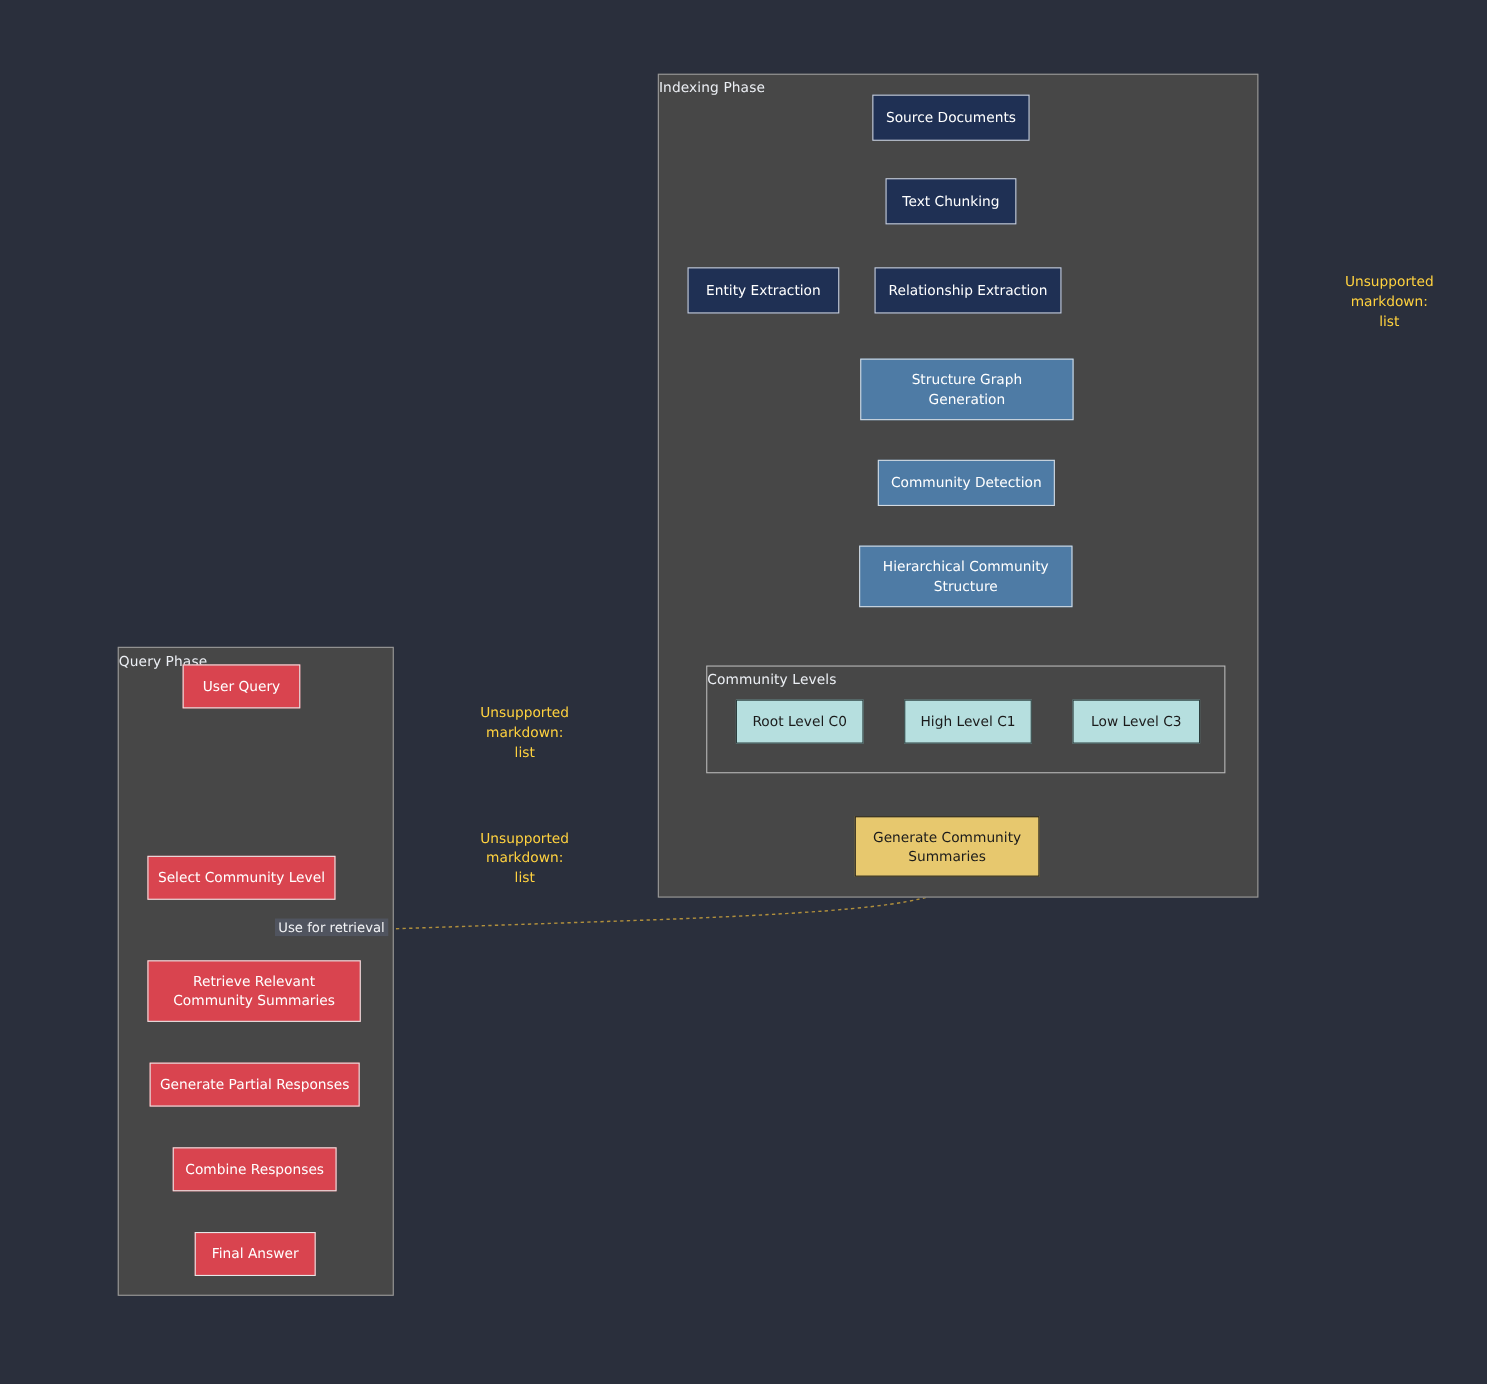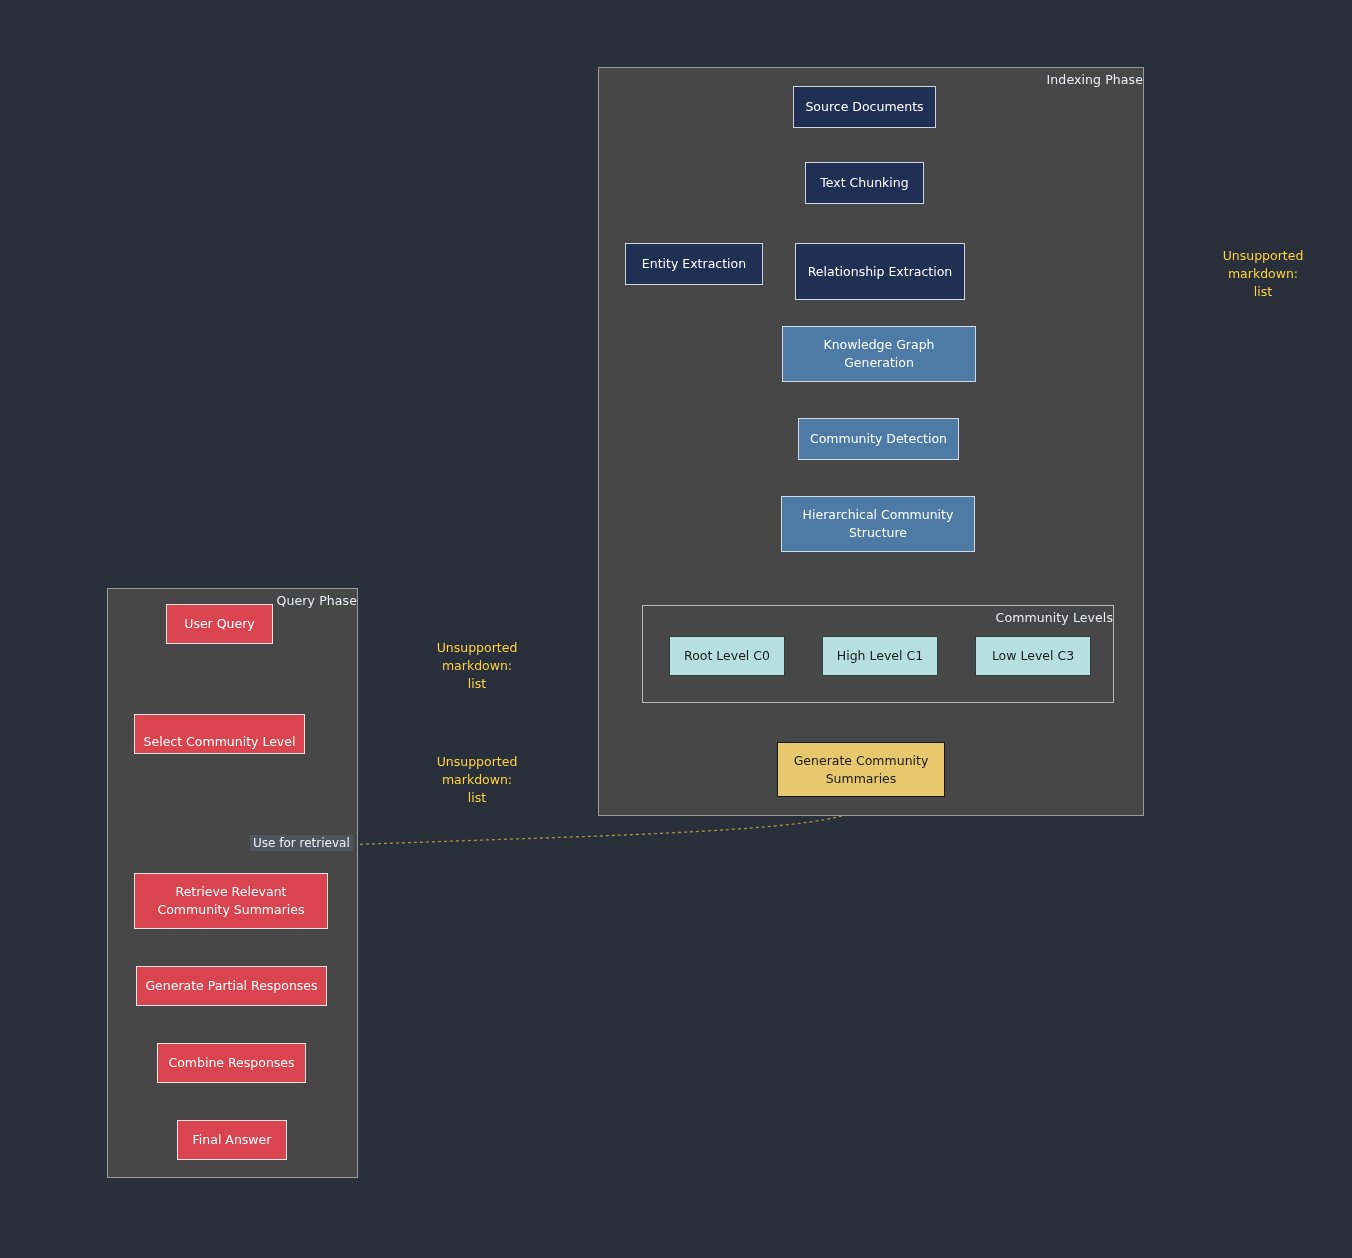--- a/index.html
+++ b/index.html
@@ -30,21 +30,21 @@
     position: absolute;
     background: #474747;
     border: 1px solid #9a9a9a;
     box-sizing: border-box;
   }
   .subgraph-title {
     position: absolute;
     top: 4px;
     left: 0;
     width: 100%;
-    text-align: right;
+    text-align: left;
     color: #eceff4;
     font-size: 12.5px;
     letter-spacing: 0.1px;
     white-space: nowrap;
   }
   .nested-sub {
     position: absolute;
     background: #474747;
     border: 1px solid #b8b8b8;
     box-sizing: border-box;
@@ -174,27 +174,27 @@
   </div>
 
   <div class="node n-navy" style="left:805px; top:162px; width:119px; height:42px;">
     <span>Text Chunking</span>
   </div>
 
   <div class="node n-navy" style="left:625px; top:243px; width:138px; height:42px;">
     <span>Entity Extraction</span>
   </div>
 
-  <div class="node n-navy" style="left:795px; top:243px; width:170px; height:57px;">
+  <div class="node n-navy" style="left:795px; top:243px; width:170px; height:42px;">
     <span>Relationship Extraction</span>
   </div>
 
   <div class="node n-steel" style="left:782px; top:326px; width:194px; height:56px;">
     <span>
-        <span style="display:block">Knowledge Graph</span>
+        <span style="display:block">Structure Graph</span>
         <span style="display:block">Generation</span>
       </span>
   </div>
 
   <div class="node n-steel" style="left:798px; top:418px; width:161px; height:42px;">
     <span>Community Detection</span>
   </div>
 
   <div class="node n-steel" style="left:781px; top:496px; width:194px; height:56px;">
     <span>
@@ -223,21 +223,21 @@
   </div>
 
   <div class="subgraph" style="left:107px; top:588px; width:251px; height:590px;">
     <div class="subgraph-title">Query Phase</div>
   </div>
 
   <div class="node n-red" style="left:166px; top:604px; width:107px; height:40px;">
     <span>User Query</span>
   </div>
 
-  <div class="node n-red" style="left:134px; top:714px; width:171px; height:40px;align-items:flex-end;">
+  <div class="node n-red" style="left:134px; top:778px; width:171px; height:40px;">
     <span>Select Community Level</span>
   </div>
 
   <div class="node n-red" style="left:134px; top:873px; width:194px; height:56px;">
     <span>
         <span style="display:block">Retrieve Relevant</span>
         <span style="display:block">Community Summaries</span>
       </span>
   </div>
 

